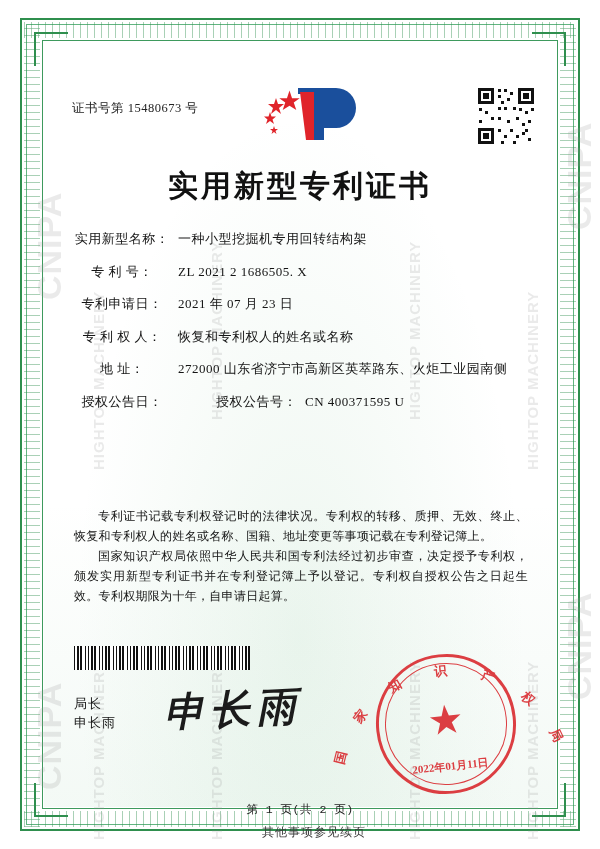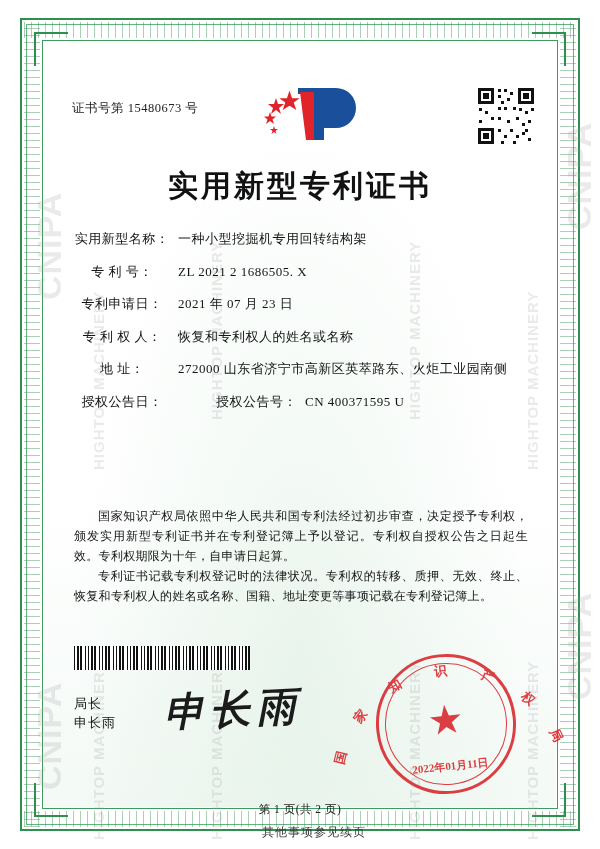--- a/index.html
+++ b/index.html
@@ -218,20 +218,21 @@
     white-space: nowrap;
     font-weight: bold;
   }
 
   .page-no {
     position: absolute; left: 0; right: 0; top: 744px;
     text-align: center;
     font-size: 11.5px;
     color: #222;
     letter-spacing: .5px;
+    font-family: Liberation Mono, monospace;
   }
   .footer-note {
     position: absolute; left: 0; right: 0;
     bottom: 8px;
     text-align: center;
     font-size: 12px;
     color: #3a3a3a;
     letter-spacing: 1px;
     z-index: 6;
     padding-left: 28px;
@@ -352,22 +353,22 @@
         <span class="field-value">272000  山东省济宁市高新区英萃路东、火炬工业园南侧</span>
       </div>
       <div class="field-row wide">
         <span class="field-label lbl-w">授权公告日：</span>
         <span class="field-label field-value2">授权公告号：</span>
         <span class="field-value">CN 400371595 U</span>
       </div>
     </div>
 
     <div class="paragraphs">
+      <p>专利证书记载专利权登记时的法律状况。专利权的转移、质押、无效、终止、恢复和专利权人的姓名或名称、国籍、地址变更等事项记载在专利登记簿上。</p>
       <p>国家知识产权局依照中华人民共和国专利法经过初步审查，决定授予专利权，颁发实用新型专利证书并在专利登记簿上予以登记。专利权自授权公告之日起生效。专利权期限为十年，自申请日起算。</p>
-      <p>专利证书记载专利权登记时的法律状况。专利权的转移、质押、无效、终止、恢复和专利权人的姓名或名称、国籍、地址变更等事项记载在专利登记簿上。</p>
     </div>
 
     <div class="barcode"></div>
 
     <div class="signature-block">
       <div>局长</div>
       <div>申长雨</div>
     </div>
     <div class="sign-script">申长雨</div>
 

